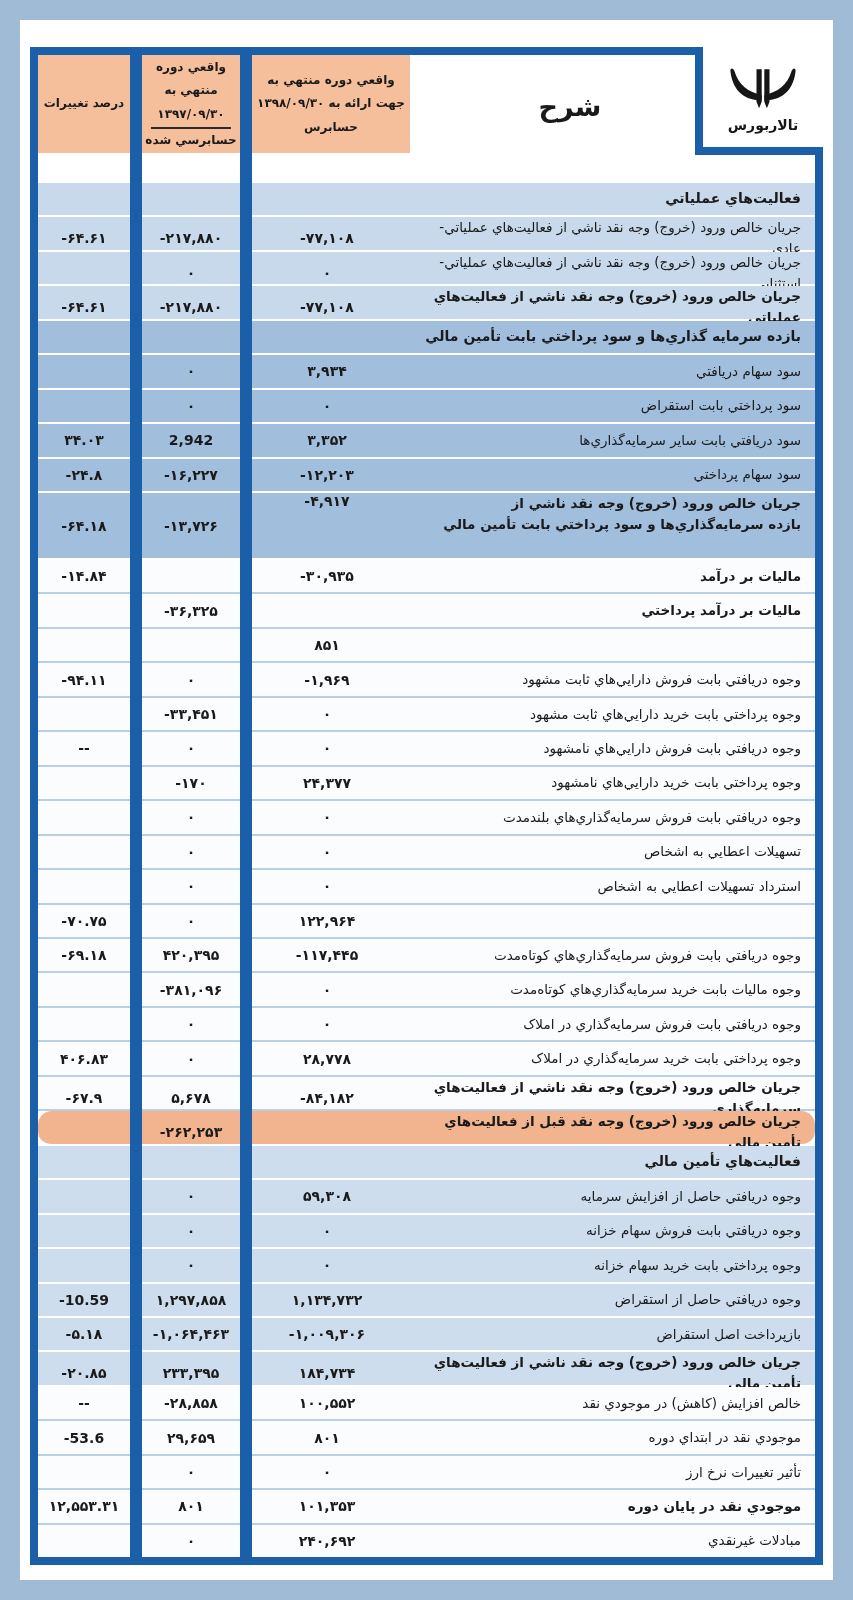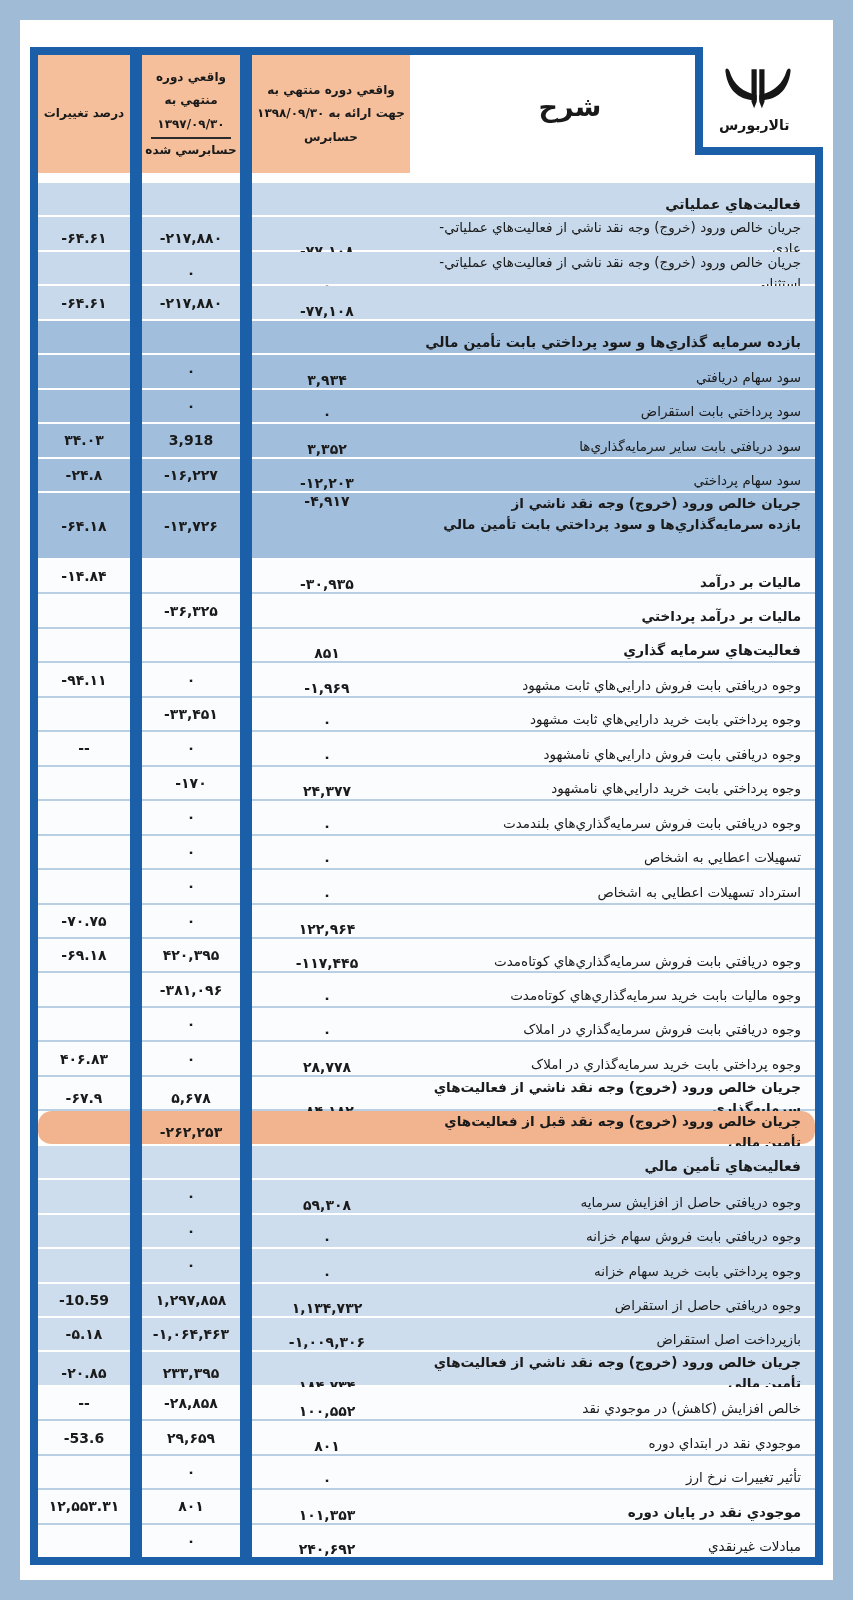--- a/index.html
+++ b/index.html
@@ -21,25 +21,25 @@
   .canvas{position:absolute;left:20px;top:20px;width:813px;height:1560px;background:#ffffff;}
   .table-frame{position:absolute;left:10px;top:27px;width:793px;height:1518px;
     border:8px solid var(--frame_blue);background:#ffffff;}
   
   .vbar{position:absolute;top:0;bottom:0;width:12px;background:var(--frame_blue);z-index:6;}
   .vbar.b1{left:92px;}
   .vbar.b2{left:202px;}
   
   .notch{position:absolute;top:-8px;right:-8px;width:128px;height:108px;background:#ffffff;
     border-left:8px solid var(--frame_blue);border-bottom:8px solid var(--frame_blue);
-    z-index:7;display:flex;flex-direction:column;align-items:flex-start;justify-content:center;gap:2px;padding-left:16px;}
+    z-index:7;display:flex;flex-direction:column;align-items:center;justify-content:center;gap:2px;}
   .logo-text{font-size:14px;font-weight:bold;color:#161616;letter-spacing:0;}
   
   .header-area{position:relative;height:128px;z-index:2;}
-  .hbox{position:absolute;top:0;height:118px;background:var(--header_salmon);
+  .hbox{position:absolute;top:0;height:98px;background:var(--header_salmon);
     display:flex;flex-direction:column;align-items:center;justify-content:center;
     text-align:center;direction:rtl;font-weight:bold;font-size:12px;line-height:1.95;}
   .pct-box{left:0;width:92px;}
   .y97-box{left:104px;width:98px;}
   .y98-box{left:214px;width:158px;}
   .u{display:inline-block;border-bottom:2px solid #2b2b2b;padding:0 6px 1px 6px;}
   .sharh{position:absolute;left:372px;width:320px;top:36px;text-align:center;
     font-size:27px;font-weight:bold;direction:rtl;}
   
   .rows{position:absolute;left:0;right:0;top:128px;bottom:0;display:flex;flex-direction:column;z-index:1;}
@@ -47,21 +47,21 @@
     align-items:center;border-bottom:2px solid #ffffff;min-height:0;}
   .row.tall{flex:2 2 0;}
   .row:last-child{border-bottom:none;}
   .row.bg-light{background:var(--row_light);}
   .row.bg-med{background:var(--row_med);}
   .row.bg-white{background:var(--row_white);border-bottom-color:var(--sep_blue);}
   .row.bg-fin{background:var(--row_fin);}
   .row.bg-salmon{background:var(--row_salmon);border-radius:14px;}
   .cell{font-size:14px;font-weight:bold;direction:ltr;text-align:center;
     white-space:nowrap;overflow:visible;}
-  .main-cell{display:flex;flex-direction:row;align-items:flex-end;height:100%;min-width:0;}
+  .main-cell{display:flex;flex-direction:row;align-items:center;height:100%;min-width:0;}
   .row.tall .main-cell{align-items:flex-start;}
   .v98{width:150px;flex:0 0 150px;font-size:14px;font-weight:bold;direction:ltr;text-align:center;}
   .desc{flex:1 1 auto;direction:rtl;text-align:right;padding-left:8px;padding-right:14px;
     font-size:13.5px;line-height:1.55;white-space:pre-line;overflow:hidden;}
   .row.bold .desc{font-weight:bold;}
   .row.section .desc{font-weight:bold;font-size:14px;}
 </style>
 </head>
 <body>
 
@@ -131,20 +131,21 @@
       <div class="desc">جريان خالص ورود (خروج) وجه نقد ناشي از فعاليت‌هاي عملياتي- استثنايي</div>
     </div>
   </div>
           <div class="row bg-light bold">
     <div class="cell">-۶۴.۶۱</div>
     <div></div>
     <div class="cell">-۲۱۷,۸۸۰</div>
     <div></div>
     <div class="main-cell">
       <div class="v98">-۷۷,۱۰۸</div>
+      <div class="desc">جريان خالص ورود (خروج) وجه نقد ناشي از فعاليت‌هاي عملياتي</div>
     </div>
   </div>
           <div class="row bg-med bold section">
     <div class="cell"></div>
     <div></div>
     <div class="cell"></div>
     <div></div>
     <div class="main-cell">
       <div class="v98"></div>
       <div class="desc">بازده سرمايه گذاري‌ها و سود پرداختي بابت تأمين مالي</div>
@@ -166,21 +167,21 @@
     <div class="cell">۰</div>
     <div></div>
     <div class="main-cell">
       <div class="v98">۰</div>
       <div class="desc">سود پرداختي بابت استقراض</div>
     </div>
   </div>
           <div class="row bg-med">
     <div class="cell">۳۴.۰۳</div>
     <div></div>
-    <div class="cell">3,918</div>
+    <div class="cell">2,942</div>
     <div></div>
     <div class="main-cell">
       <div class="v98">۳,۳۵۲</div>
       <div class="desc">سود دريافتي بابت ساير سرمايه‌گذاري‌ها</div>
     </div>
   </div>
           <div class="row bg-med">
     <div class="cell">-۲۴.۸</div>
     <div></div>
     <div class="cell">-۱۶,۲۲۷</div>
@@ -221,21 +222,20 @@
       <div class="desc">ماليات بر درآمد پرداختي</div>
     </div>
   </div>
           <div class="row bg-white bold section">
     <div class="cell"></div>
     <div></div>
     <div class="cell"></div>
     <div></div>
     <div class="main-cell">
       <div class="v98">۸۵۱</div>
-      <div class="desc">فعاليت‌هاي سرمايه گذاري</div>
     </div>
   </div>
           <div class="row bg-white">
     <div class="cell">-۹۴.۱۱</div>
     <div></div>
     <div class="cell">۰</div>
     <div></div>
     <div class="main-cell">
       <div class="v98">-۱,۹۶۹</div>
       <div class="desc">وجوه دريافتي بابت فروش دارايي‌هاي ثابت مشهود</div>

